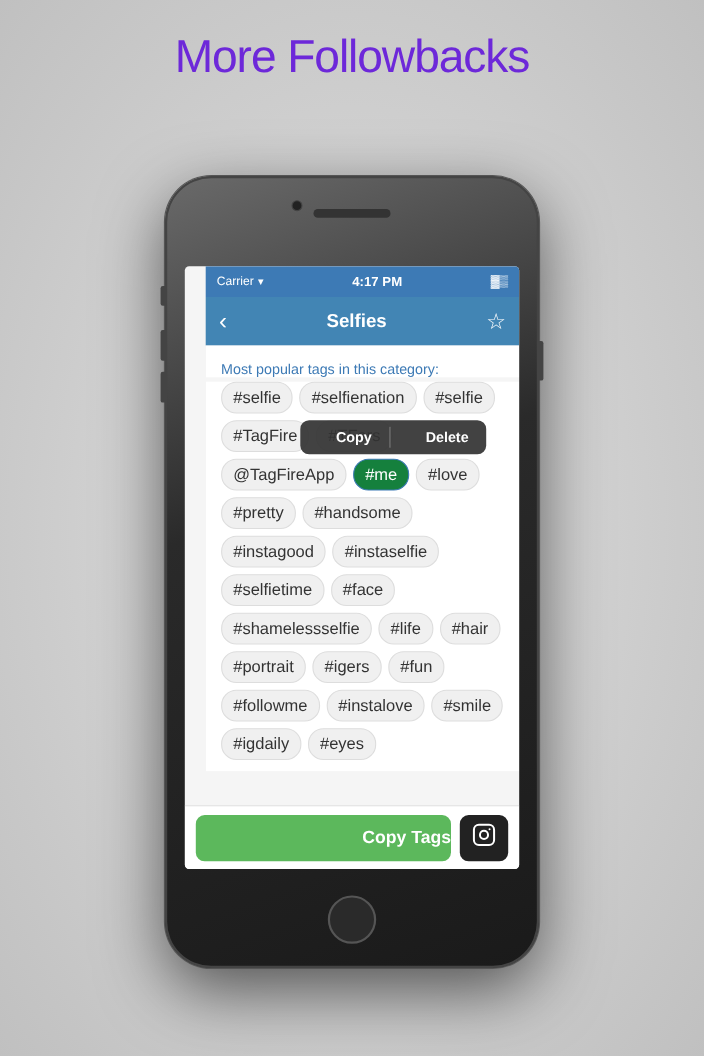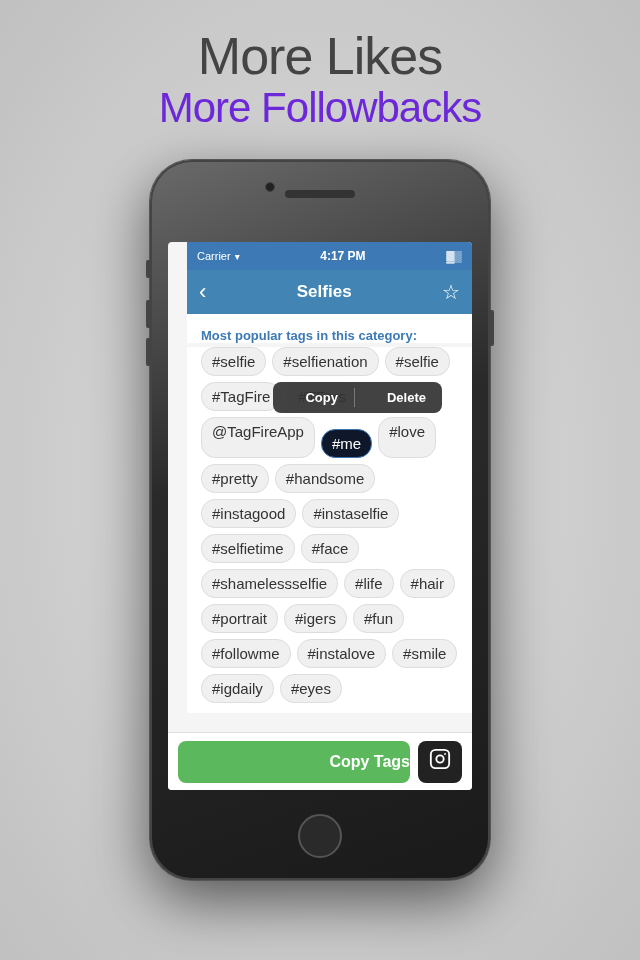--- a/index.html
+++ b/index.html
@@ -121,21 +121,21 @@
     
     .content {
       background: white;
       padding: 14px 14px 0 14px;
       position: relative;
     }
 
     .category-header {
       font-size: 13px;
       color: #3d7ab5;
-      font-weight: 700;
+      font-weight: 400;
       margin-bottom: 4px;
     }
     .category-desc {
       font-size: 11.5px;
       color: #555;
       line-height: 1.4;
       margin-bottom: 12px;
     }
 
     
@@ -185,24 +185,23 @@
     .tag {
       background: #f0f0f0;
       border: 1px solid #ddd;
       border-radius: 14px;
       padding: 5px 10px;
       font-size: 15px;
       color: #333;
       white-space: nowrap;
     }
     .tag.highlighted {
-      background: #0f172a;
+      background: #15803d;
       border-color: #3d7ab5;
       color: white;
-      margin-top: 12px;
     }
 
     
     .bottom-bar {
       position: absolute;
       bottom: 0;
       left: 0;
       right: 0;
       height: 58px;
       background: white;
@@ -304,21 +303,20 @@
       flex: 1;
       overflow: hidden;
     }
   </style>
 </head>
 <body>
 
 <div class="bg"></div>
 
 <div class="header-text">
-  <div class="header-line1">More Likes</div>
   <div class="header-line2">More Followbacks</div>
 </div>
 
 <div class="phone-wrap">
   <div class="phone-shell">
     <div class="phone-camera"></div>
     <div class="phone-speaker"></div>
     <div class="phone-home"></div>
     <div class="side-btn-left mute-btn"></div>
     <div class="side-btn-left vol-up"></div>

